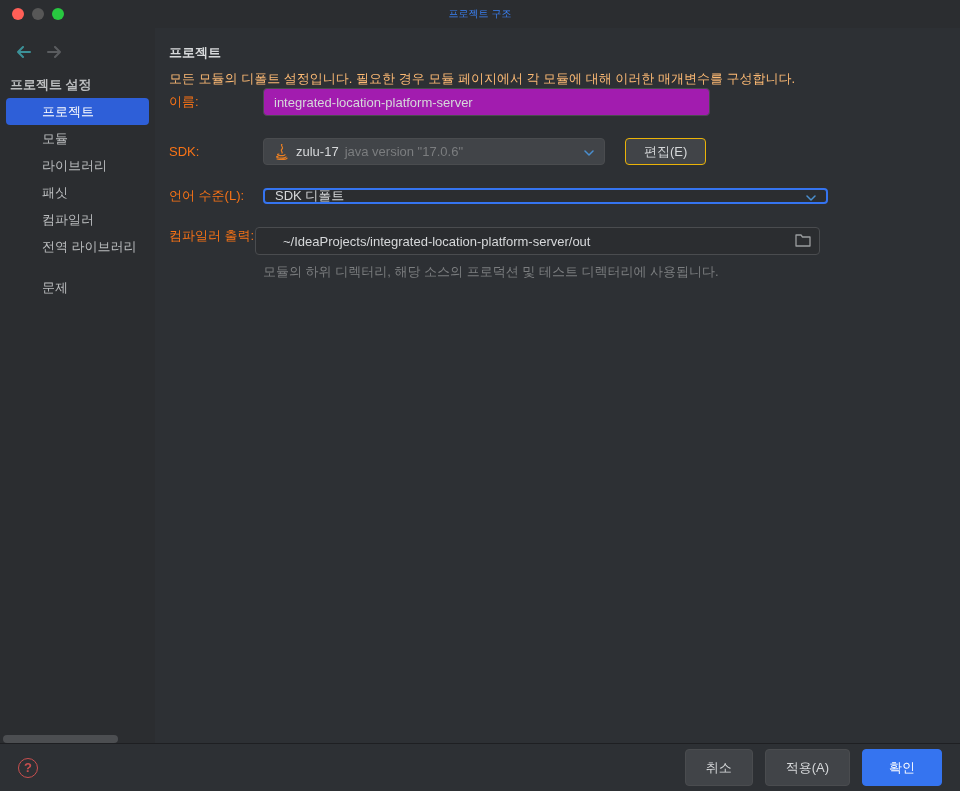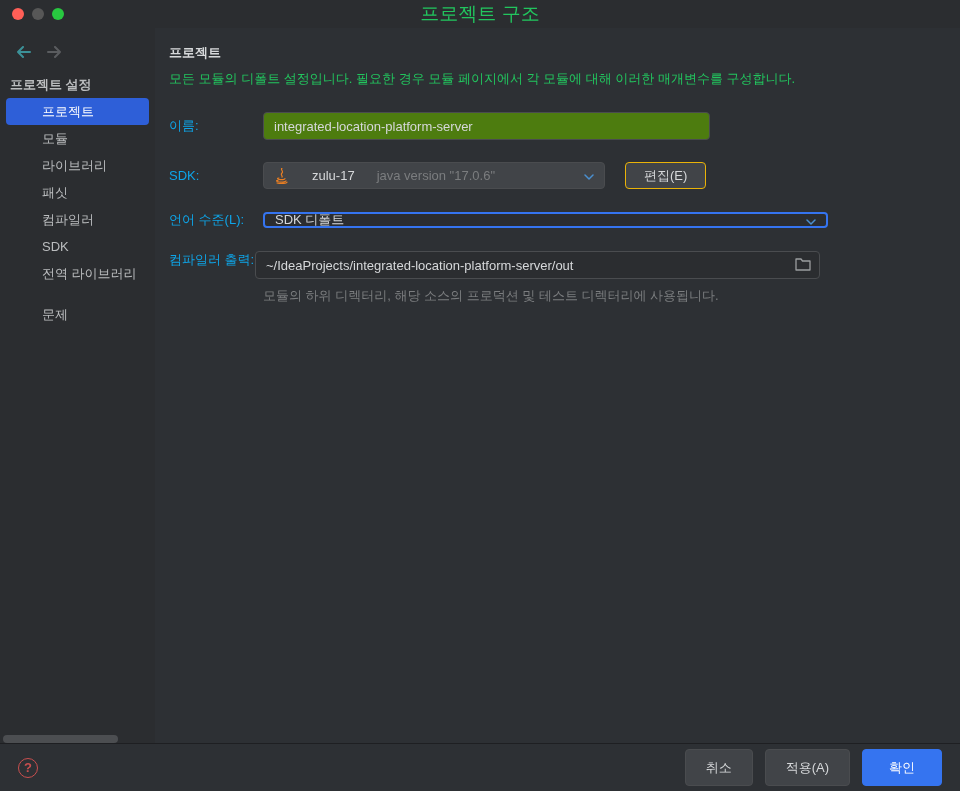--- a/index.html
+++ b/index.html
@@ -34,22 +34,22 @@
       height: 12px;
       border-radius: 50%;
     }
     .tl.red { background: #ff5f57; }
     .tl.gray { background: #575757; }
     .tl.green { background: #28c840; }
     .titlebar-title {
       position: absolute;
       left: 50%;
       transform: translateX(-50%);
-      color: #22c55e;
-      font-size: 19px;
+      color: #3b82f6;
+      font-size: 10px;
       font-weight: 500;
     }
     .container {
       display: flex;
       height: calc(791px - 28px - 48px);
     }
     .sidebar {
       width: 155px;
       background: #2b2d30;
       display: flex;
@@ -96,38 +96,37 @@
       padding: 16px 22px 16px 14px;
       background: #2d3034;
     }
     .main-title {
       color: #d6d8da;
       font-size: 13px;
       font-weight: 600;
       margin-bottom: 8px;
     }
     .main-subtitle {
-      color: #22c55e;
-      font-size: 13px;
-      margin-bottom: 24px;
+      color: #fdba74;
+      font-size: 13px;
     }
     .form-row {
       display: flex;
       align-items: center;
       margin-bottom: 22px;
       gap: 8px;
     }
     .form-label {
       width: 86px;
-      color: #0ea5e9;
+      color: #f97316;
       font-size: 13px;
       flex-shrink: 0;
     }
     .text-input {
-      background: #4d7c0f;
+      background: #a21caf;
       border: 1px solid #4a4c4f;
       border-radius: 4px;
       padding: 6px 10px;
       color: #d6d8da;
       font-size: 13px;
       height: 28px;
     }
     .name-input {
       width: 447px;
     }
@@ -138,21 +137,21 @@
     }
     .sdk-select {
       width: 342px;
       background: #414448;
       border: 1px solid #4a4c4f;
       border-radius: 4px;
       padding: 0 10px;
       height: 27px;
       display: flex;
       align-items: center;
-      gap: 22px;
+      gap: 6px;
       cursor: pointer;
       position: relative;
     }
     .java-icon {
       width: 16px;
       height: 16px;
       display: flex;
       align-items: center;
       justify-content: center;
       color: #e87e23;
@@ -200,21 +199,21 @@
     }
     .compiler-row {
       display: flex;
       align-items: flex-start;
     }
     .compiler-output {
       width: 565px;
       background: #2b2d30;
       border: 1px solid #4a4c4f;
       border-radius: 4px;
-      padding: 0 10px;
+      padding: 0 27px;
       height: 28px;
       display: flex;
       align-items: center;
       position: relative;
     }
     .compiler-text {
       color: #d6d8da;
       font-size: 13px;
     }
     .folder-icon {
@@ -309,21 +308,20 @@
             <path d="M8 1 L13 6 L8 11 M13 6 L1 6" stroke="#5a5c5f" stroke-width="2" fill="none" stroke-linecap="round" stroke-linejoin="round"></path>
           </svg>
       </div>
     </div>
     <div class="section-header">프로젝트 설정</div>
     <div class="sidebar-item selected"><span>프로젝트</span></div>
     <div class="sidebar-item"><span>모듈</span></div>
     <div class="sidebar-item"><span>라이브러리</span></div>
     <div class="sidebar-item"><span>패싯</span></div>
     <div class="sidebar-item"><span>컴파일러</span></div>
-    <div class="sidebar-item"><span>SDK</span></div>
     <div class="sidebar-item"><span>전역 라이브러리</span></div>
     <div class="sidebar-spacer"></div>
     <div class="sidebar-item"><span>문제</span></div>
   </div>
 
   <div class="main">
     <div class="main-title">프로젝트</div>
     <div class="main-subtitle">모든 모듈의 디폴트 설정입니다. 필요한 경우 모듈 페이지에서 각 모듈에 대해 이러한 매개변수를 구성합니다.</div>
 
     <div class="form-row">

